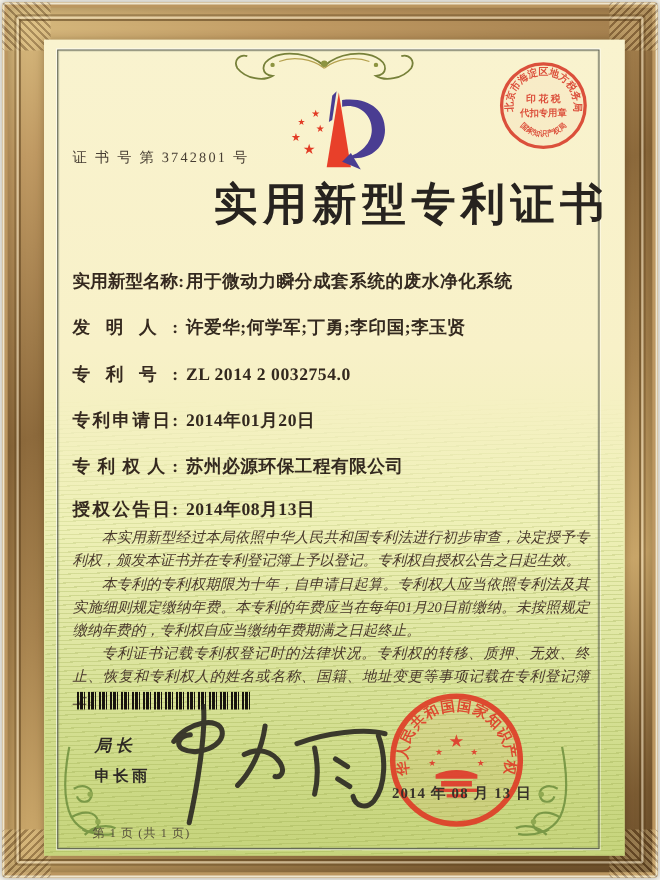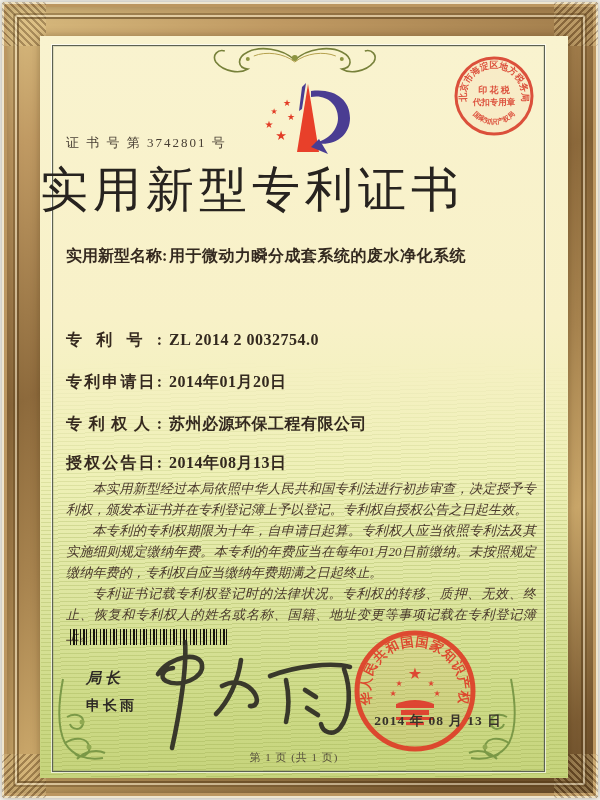--- a/index.html
+++ b/index.html
@@ -22,44 +22,44 @@
     box-shadow:0 0 8px rgba(60,40,10,.35);}
   .guilloche{position:absolute;left:1px;right:1px;top:44%;bottom:1px;pointer-events:none;
     background:repeating-linear-gradient(178deg,rgba(140,158,62,.25) 0 1px,rgba(255,255,255,0) 1px 4px);
     -webkit-mask-image:linear-gradient(180deg,transparent 0,#000 42%);
             mask-image:linear-gradient(180deg,transparent 0,#000 42%);}
   .inner-border{position:absolute;left:12px;top:9px;right:23px;bottom:6px;
     border:1.5px solid #5c6152;
     box-shadow:0 0 0 1px rgba(255,255,255,.65), inset 0 0 0 1px rgba(120,130,110,.22);}
   
   .certno{position:absolute;left:26px;top:52px;font-size:13px;letter-spacing:2px;color:#473e33;margin-top:46px;}
-  .title{position:absolute;left:0;right:14px;top:122px;text-align:left;
-    font-size:48px;font-weight:400;letter-spacing:5px;color:#27231f;}
+  .title{position:absolute;left:0;right:14px;top:122px;text-align:right;
+    font-size:40px;font-weight:700;letter-spacing:5px;color:#27231f;}
   .row{position:absolute;left:26px;right:30px;font-size:16px;color:#39302a;white-space:nowrap;}
   .row .lbl{display:inline-block;width:96px;text-align:justify;text-align-last:justify;font-weight:600;color:#35291f;}
   .row .val{margin-left:7px;letter-spacing:.5px;font-weight:600;color:#33291f;}
   .paras{position:absolute;left:26px;top:442px;width:470px;font-size:13.2px;line-height:21px;
     color:#49392c;font-style:italic;text-align:justify;}
   .paras p{margin:0;text-indent:2em;}
   .barcode{position:absolute;left:30px;top:593px;width:158px;height:16px;
     background:repeating-linear-gradient(90deg,#17130e 0 1.5px,transparent 1.5px 3px,#17130e 3px 5.5px,transparent 5.5px 6.5px,#17130e 6.5px 7.5px,transparent 7.5px 10px);}
   .signer-title{position:absolute;left:46px;top:633px;font-size:15px;letter-spacing:4px;color:#2e2a25;font-weight:600;font-style:italic;}
   .signer-name{position:absolute;left:46px;top:661px;font-size:14px;letter-spacing:3px;color:#2e2a25;font-weight:600;}
   .signature{position:absolute;left:98px;top:598px;z-index:4;}
   .main-seal{position:absolute;left:310px;top:590px;z-index:2;}
-  .seal-date{position:absolute;left:313px;top:676px;width:170px;text-align:center;z-index:3;
+  .seal-date{position:absolute;left:295px;top:676px;width:170px;text-align:center;z-index:3;
     font-size:13.5px;font-weight:700;letter-spacing:1px;color:#37322a;}
   .tax-seal{position:absolute;left:409px;top:15px;}
   .logo{position:absolute;left:213px;top:46px;}
   .flourish{position:absolute;top:-4px;left:50%;transform:translateX(-52%);}
   .corner-scroll{position:absolute;bottom:8px;opacity:.85;}
   .cs-left{left:2px;}
   .cs-right{right:25px;transform:scaleX(-1);}
-  .footer{position:absolute;left:0;right:20px;top:714px;text-align:center;
-    font-size:11px;letter-spacing:1px;color:#56503c;}
+  .footer{position:absolute;left:0;right:20px;top:714px;
+    font-size:11px;letter-spacing:1px;color:#56503c;padding-left:44px;}
 </style>
 </head>
 <body>
 
 <div class="scene">
   <div class="frame"></div>
   <div class="fcorner fc-tl"></div>
   <div class="fcorner fc-tr"></div>
   <div class="fcorner fc-bl"></div>
   <div class="fcorner fc-br"></div>
@@ -141,20 +141,23 @@
         <text x="38" y="38" font-size="9">★</text>
         <text x="16" y="46" font-size="10">★</text>
         <text x="28" y="58" font-size="13">★</text>
       </g>
     </svg>
 
     <div class="title">实用新型专利证书</div>
 
     <div class="row" style="top:210px">
       <span class="lbl">实用新型名称:</span><span class="val">用于微动力瞬分成套系统的废水净化系统</span>
+    </div>
+    <div class="row" style="top:252px">
+      <span class="lbl">发明人:</span><span class="val">许爱华;何学军;丁勇;李印国;李玉贤</span>
     </div>
     <div class="row" style="top:294px">
       <span class="lbl">专利号:</span><span class="val">ZL 2014 2 0032754.0</span>
     </div>
     <div class="row" style="top:336px">
       <span class="lbl">专利申请日:</span><span class="val">2014年01月20日</span>
     </div>
     <div class="row" style="top:378px">
       <span class="lbl">专利权人:</span><span class="val">苏州必源环保工程有限公司</span>
     </div>

